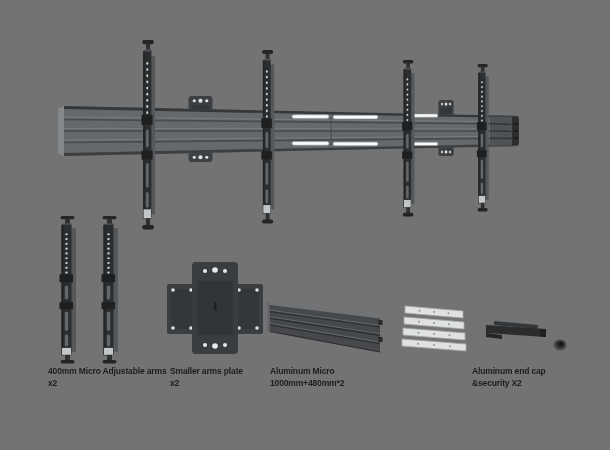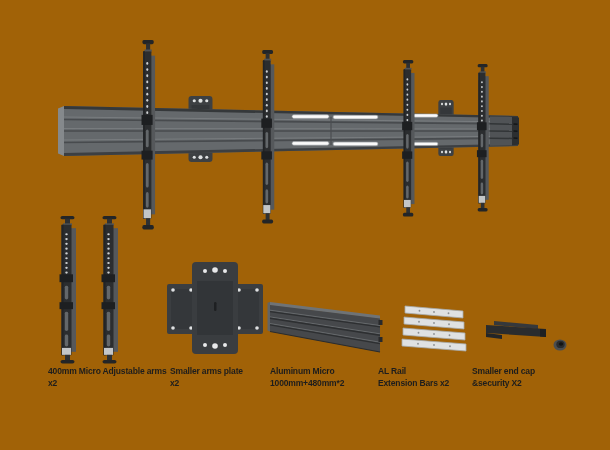--- a/index.html
+++ b/index.html
@@ -1,20 +1,20 @@
 <!DOCTYPE html>
 <html><head>
 <meta charset="utf-8">
 <style>
   html, body { margin: 0; padding: 0; background: #ffffff; }
   .stage {
     position: relative;
     width: 610px;
     height: 450px;
-    background: #a16207;
+    background: #737373;
     overflow: hidden;
     font-family: "Liberation Sans", sans-serif;
   }
   .art { position: absolute; left: 0; top: 0; }
   .label {
     position: absolute;
     top: 366px;
     font-weight: bold;
     font-size: 8.5px;
     line-height: 11.5px;
@@ -196,22 +196,18 @@
     <div>x2</div>
   </div>
   <div class="label" style="left:170px">
     <div>Smaller arms plate</div>
     <div>x2</div>
   </div>
   <div class="label" style="left:270px">
     <div>Aluminum Micro</div>
     <div>1000mm+480mm*2</div>
   </div>
-  <div class="label" style="left:378px">
-    <div>AL Rail</div>
-    <div>Extension Bars x2</div>
-  </div>
   <div class="label" style="left:472px">
-    <div>Smaller end cap</div>
+    <div>Aluminum end cap</div>
     <div>&amp;security X2</div>
   </div>
 
 </div>
 
 </body></html>

